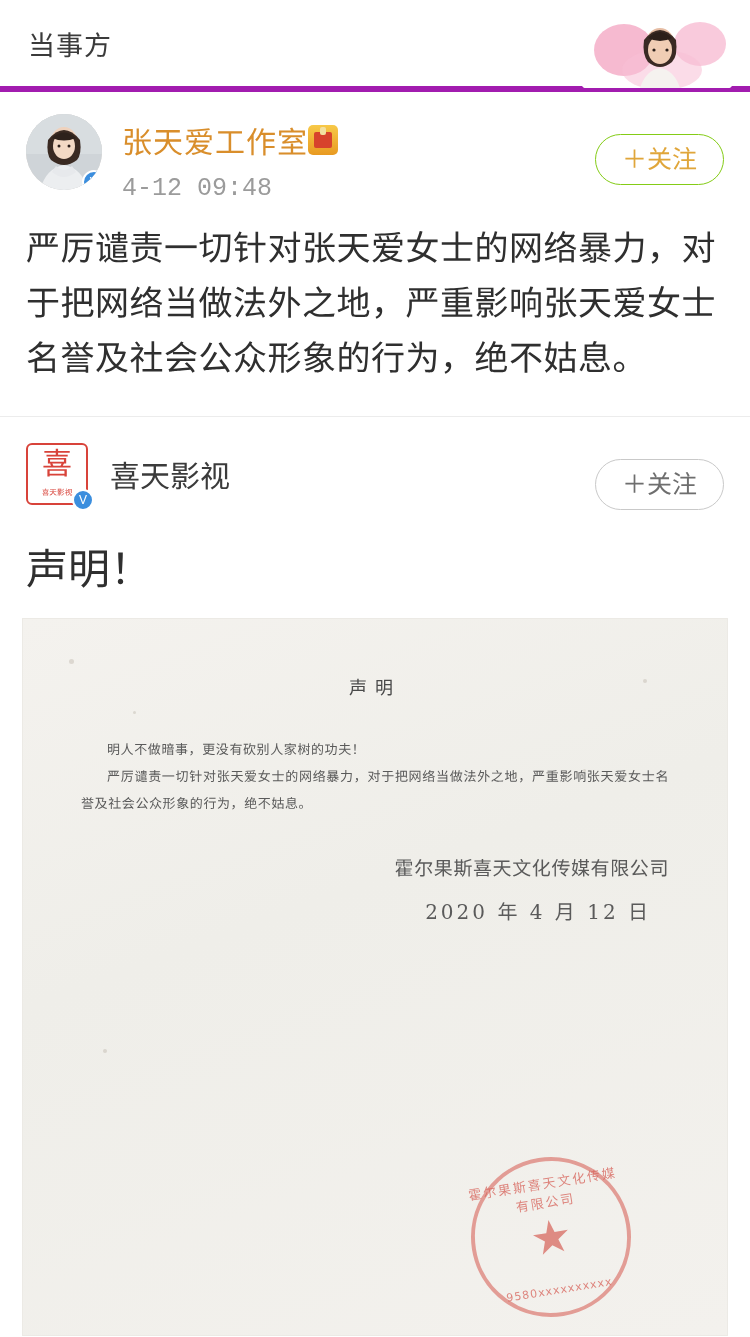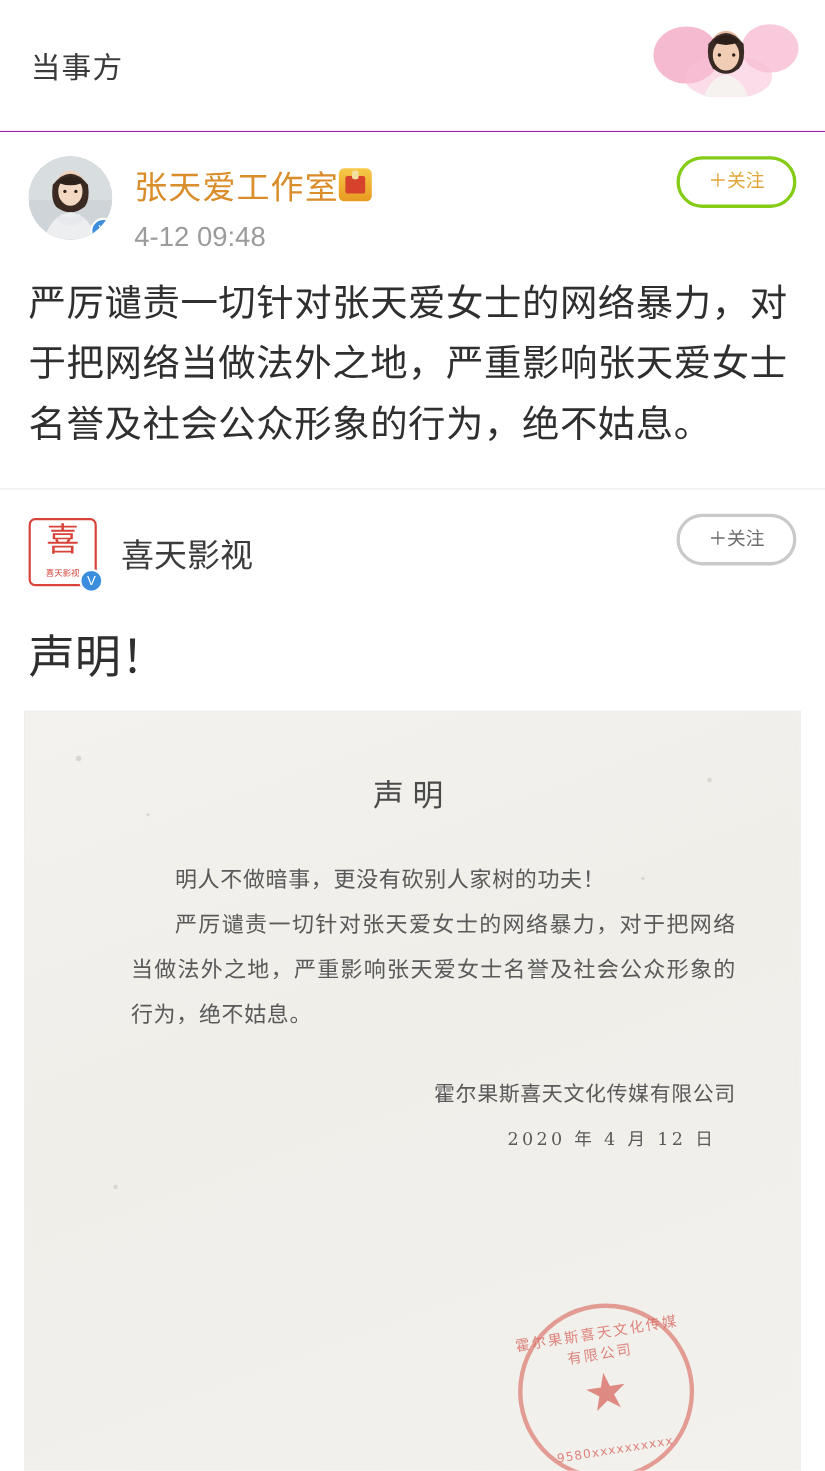--- a/index.html
+++ b/index.html
@@ -13,22 +13,22 @@
   .page {
     position: relative;
     width: 750px;
     height: 1337px;
     background: #ffffff;
   }
 
   
   .topbar {
     position: relative;
-    height: 120px;
-    border-bottom: 1px solid #a21caf;
+    height: 92px;
+    border-bottom: 6px solid #a21caf;
     display: flex;
     align-items: center;
     padding: 0 28px;
   }
   .topbar-title {
     font-size: 27px;
     color: #3b3b3b;
     letter-spacing: 1px;
     font-family: "DejaVu Sans", sans-serif;
   }
@@ -118,30 +118,30 @@
     left: 12px; top: 2px;
     width: 6px; height: 8px;
     background: #f2e0a0;
     border-radius: 2px;
     z-index: 2;
   }
   .timestamp {
     margin-top: 12px;
     font-size: 25px;
     color: #9b9b9b;
-    font-family: Liberation Sans, sans-serif;
+    font-family: Liberation Mono, monospace;
   }
   .follow-btn {
     position: absolute;
     right: 0;
-    top: 0;
-    border: 3px solid #84cc16;
+    top: 20px;
+    border: 1px solid #84cc16;
     color: #e0a63a;
     border-radius: 34px;
-    font-size: 17px;
+    font-size: 25px;
     padding: 12px 26px;
     line-height: 1;
     background: #fff;
     white-space: nowrap;
     font-family: "DejaVu Sans", sans-serif;
   }
   .follow-btn.grey {
     border-color: #c9c9c9;
     color: #6e6e6e;
   }
@@ -225,45 +225,44 @@
     position: absolute;
     left: 58px;
     right: 58px;
     top: 54px;
     bottom: 10px;
     font-family: "DejaVu Serif", "Liberation Serif", serif;
     color: #4b4b4b;
   }
   .doc-title {
     text-align: center;
-    font-size: 28px;
+    font-size: 18px;
     letter-spacing: 8px;
     color: #4a4a4a;
     margin-bottom: 38px;
   }
   .doc-p {
-    font-size: 20px;
+    font-size: 13px;
     line-height: 2.05;
     text-align: justify;
     text-indent: 2em;
     color: #5a5a5a;
     letter-spacing: 0.6px;
-    margin-left: 38px;
   }
   .doc-sign {
     margin-top: 36px;
     text-align: right;
     font-size: 19px;
     color: #5a5a5a;
     letter-spacing: 0.6px;
   }
   .doc-date {
     margin-top: 16px;
     text-align: right;
-    font-size: 16px;
+    font-size: 20px;
     color: #5a5a5a;
     letter-spacing: 3px;
     padding-right: 18px;
   }
   .seal {
     position: absolute;
     right: 96px;
     bottom: 18px;
     width: 160px;
     height: 160px;

